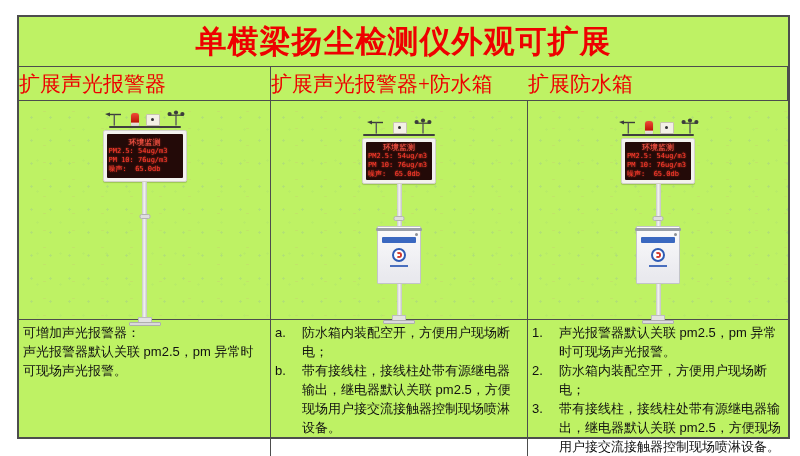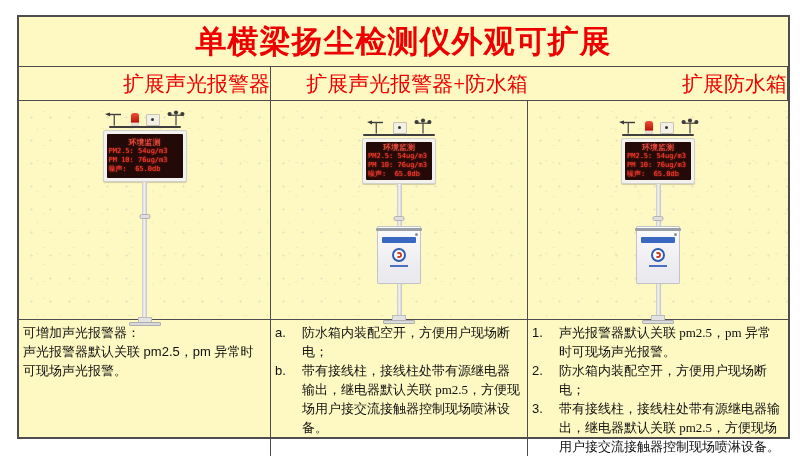--- a/index.html
+++ b/index.html
@@ -7,36 +7,36 @@
     width:800px; height:456px; position:relative;
     background:#ffffff; overflow:hidden;
     font-family:"Liberation Sans", sans-serif;
   }
   .spec-table {
     position:absolute; left:17px; top:15px; width:773px; height:424px;
     border:2px solid #4d4d4d; box-sizing:border-box;
     display:grid;
     grid-template-columns:252px 257px 1fr;
     grid-template-rows:50px 34px 219px 1fr;
-    background:#fef9c3;
+    background:#bef264;
   }
   .cell { box-sizing:border-box; }
   .b-r { border-right:1px solid #4d4d4d; }
   .b-b { border-bottom:1px solid #4d4d4d; }
 
   .title-cell {
     grid-column:1 / 4;
     display:flex; align-items:center; justify-content:center;
   }
   .title-text {
     color:#ee0000; font-size:31px; font-weight:bold; letter-spacing:1px;
     font-family:"Liberation Serif","DejaVu Serif",serif;
   }
   .header-cell {
-    display:flex; align-items:center; justify-content:flex-end;
+    display:flex; align-items:center; justify-content:flex-start;
   }
   .header-text {
     color:#ee0000; font-size:21px;
     font-family:"Liberation Serif","DejaVu Serif",serif;
   }
 
   .image-cell {
     display:flex; justify-content:center; align-items:flex-start;
     padding-top:6px;
     background-image:
@@ -48,21 +48,21 @@
   }
 
   .text-cell {
     padding:3px 5px 3px 4px;
     font-size:13px; line-height:19px; color:#111;
     font-family:"Liberation Sans","DejaVu Sans",sans-serif;
   }
   .intro { white-space:nowrap; }
   .li { display:flex; }
   .li .marker { width:27px; flex-shrink:0; }
-  .li .li-text { flex:1;font-family:Liberation Serif, serif; }
+  .li .li-text { flex:1; }
 
   
   .device { display:flex; flex-direction:column; align-items:center; }
   .device.shift { margin-top:8px; }
   .sensor-row { display:flex; align-items:flex-end; gap:7px; height:19px; }
   .alarm {
     width:8px; height:13px; border-radius:3px 3px 1px 1px;
     background:linear-gradient(180deg,#ef4b38 0%,#c01708 70%,#e8e4da 78%,#d9d4c8 100%);
     box-shadow:0 0 1px rgba(0,0,0,0.3);
   }

